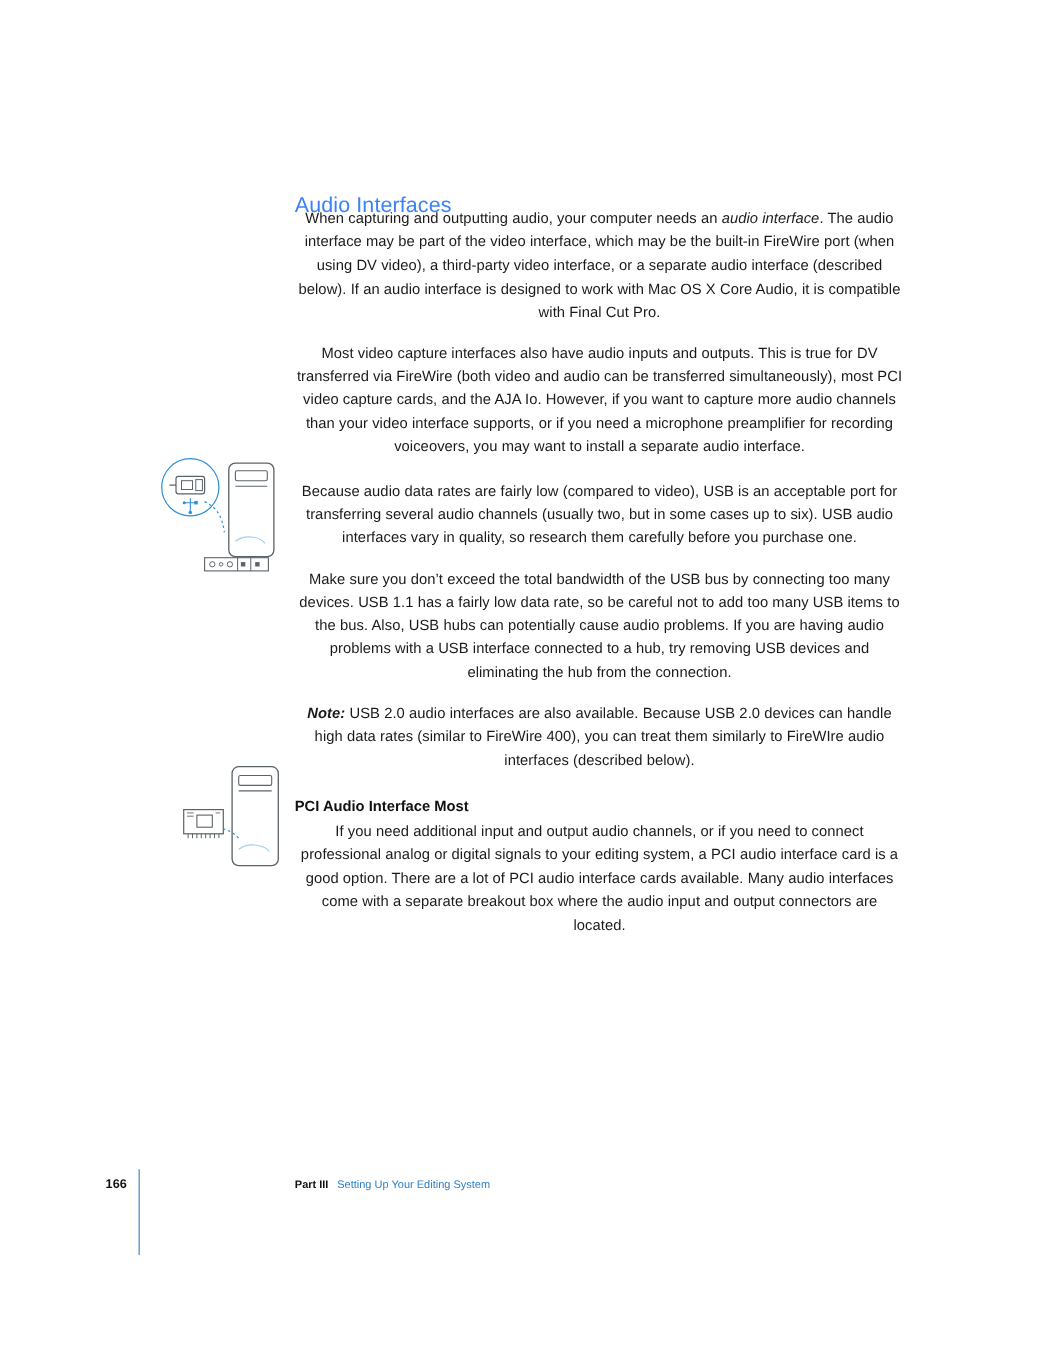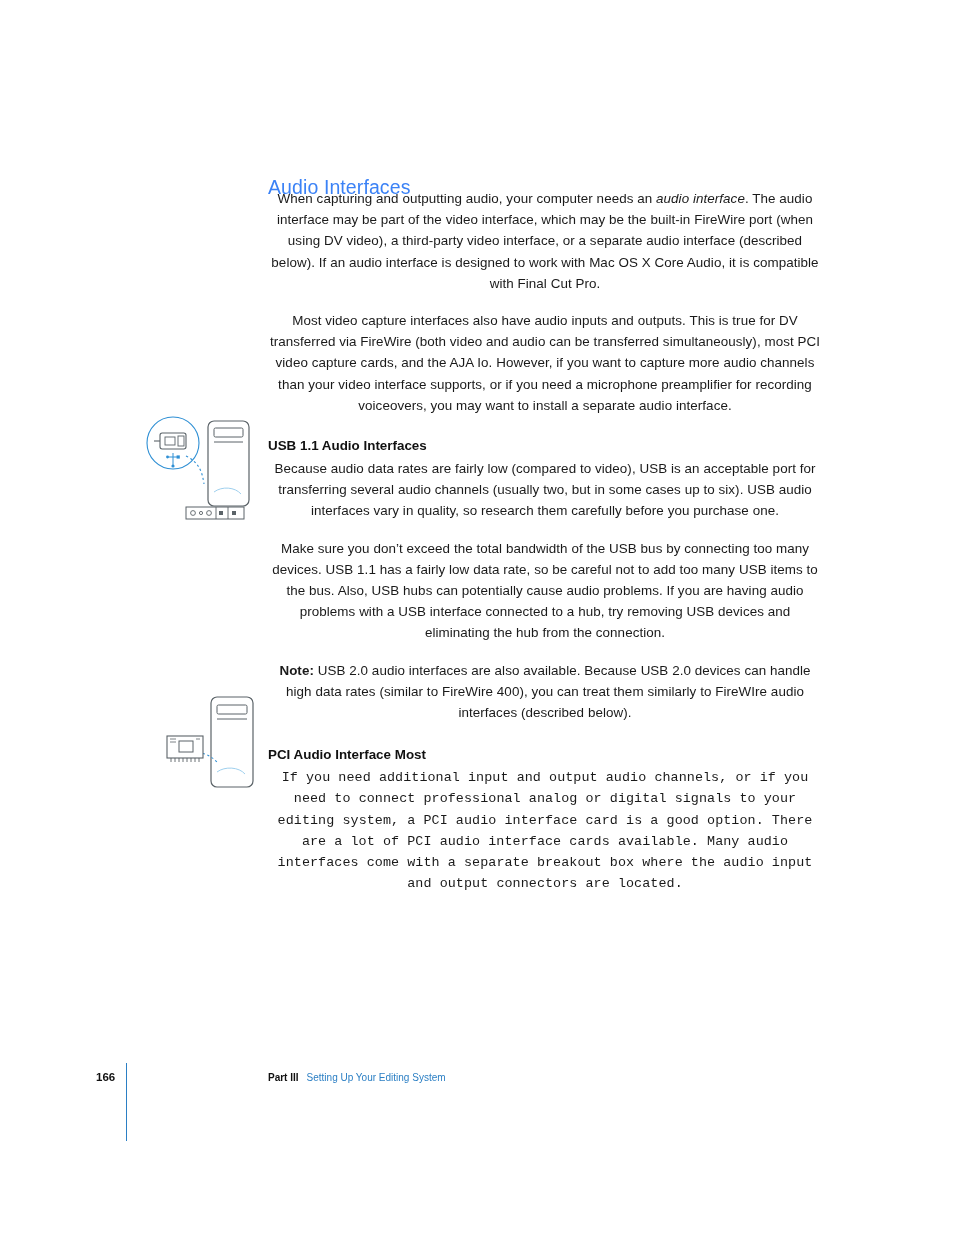--- a/index.html
+++ b/index.html
@@ -40,31 +40,31 @@
   }
   p.para {
     margin: 0 0 16px 0;
     font-size: 13.4px;
     line-height: 21.2px;
     color: #1a1a1a;
     text-align: center;
     letter-spacing: 0.005em;
   }
   .ital { font-style: italic; }
-  .bold-ital { font-weight: bold; }
+  .bold-ital { font-weight: bold; font-style: italic; }
 
   h3.sub {
     margin: 0 0 2px 0;
     font-size: 13.4px;
     font-weight: bold;
     line-height: 20px;
     color: #111111;
   }
 
-  .blk { margin-bottom: 0; font-family: Liberation Mono, monospace; }
+  .blk { margin-bottom: 0; }
 
   
   .fig {
     position: absolute;
   }
   #fig-usb { left: 140px; top: 412px; }
   #fig-pci { left: 165px; top: 690px; }
 
   
   .footer-rule {
@@ -169,21 +169,20 @@
   <div class="body-col">
 
     <p class="para">
       <span>When capturing and outputting audio, your computer needs an </span><span class="ital">audio interface</span><span>. The audio interface may be part of the video interface, which may be the built-in FireWire port (when using DV video), a third-party video interface, or a separate audio interface (described below). If an audio interface is designed to work with Mac OS X Core Audio, it is compatible with Final Cut Pro.</span>
     </p>
 
     <p class="para" style="margin-bottom:20px;">
       <span>Most video capture interfaces also have audio inputs and outputs. This is true for DV transferred via FireWire (both video and audio can be transferred simultaneously), most PCI video capture cards, and the AJA Io. However, if you want to capture more audio channels than your video interface supports, or if you need a microphone preamplifier for recording voiceovers, you may want to install a separate audio interface.</span>
     </p>
 
-    <h3 class="sub">USB 1.1 Audio Interfaces</h3>
 
     <p class="para">
       <span>Because audio data rates are fairly low (compared to video), USB is an acceptable port for transferring several audio channels (usually two, but in some cases up to six). USB audio interfaces vary in quality, so research them carefully before you purchase one.</span>
     </p>
 
     <p class="para">
       <span>Make sure you don’t exceed the total bandwidth of the USB bus by connecting too many devices. USB 1.1 has a fairly low data rate, so be careful not to add too many USB items to the bus. Also, USB hubs can potentially cause audio problems. If you are having audio problems with a USB interface connected to a hub, try removing USB devices and eliminating the hub from the connection.</span>
     </p>
 
     <p class="para" style="margin-bottom:22px;">

